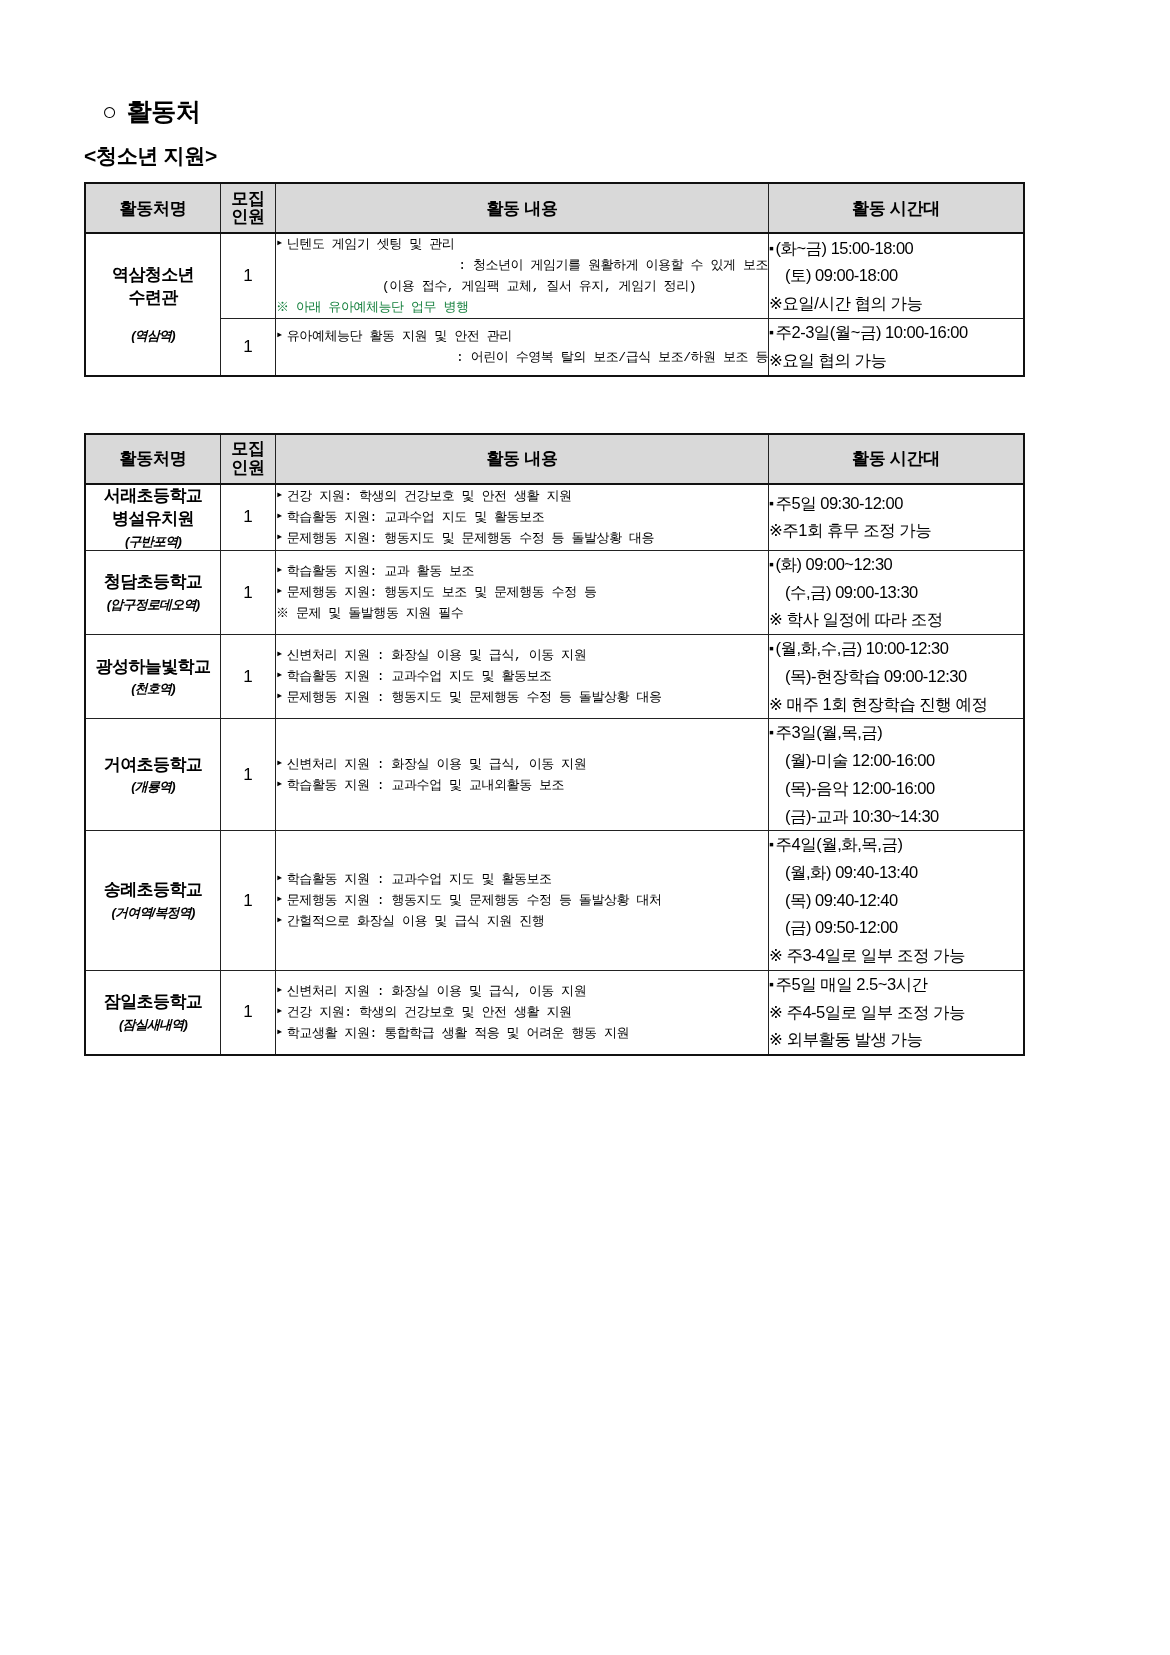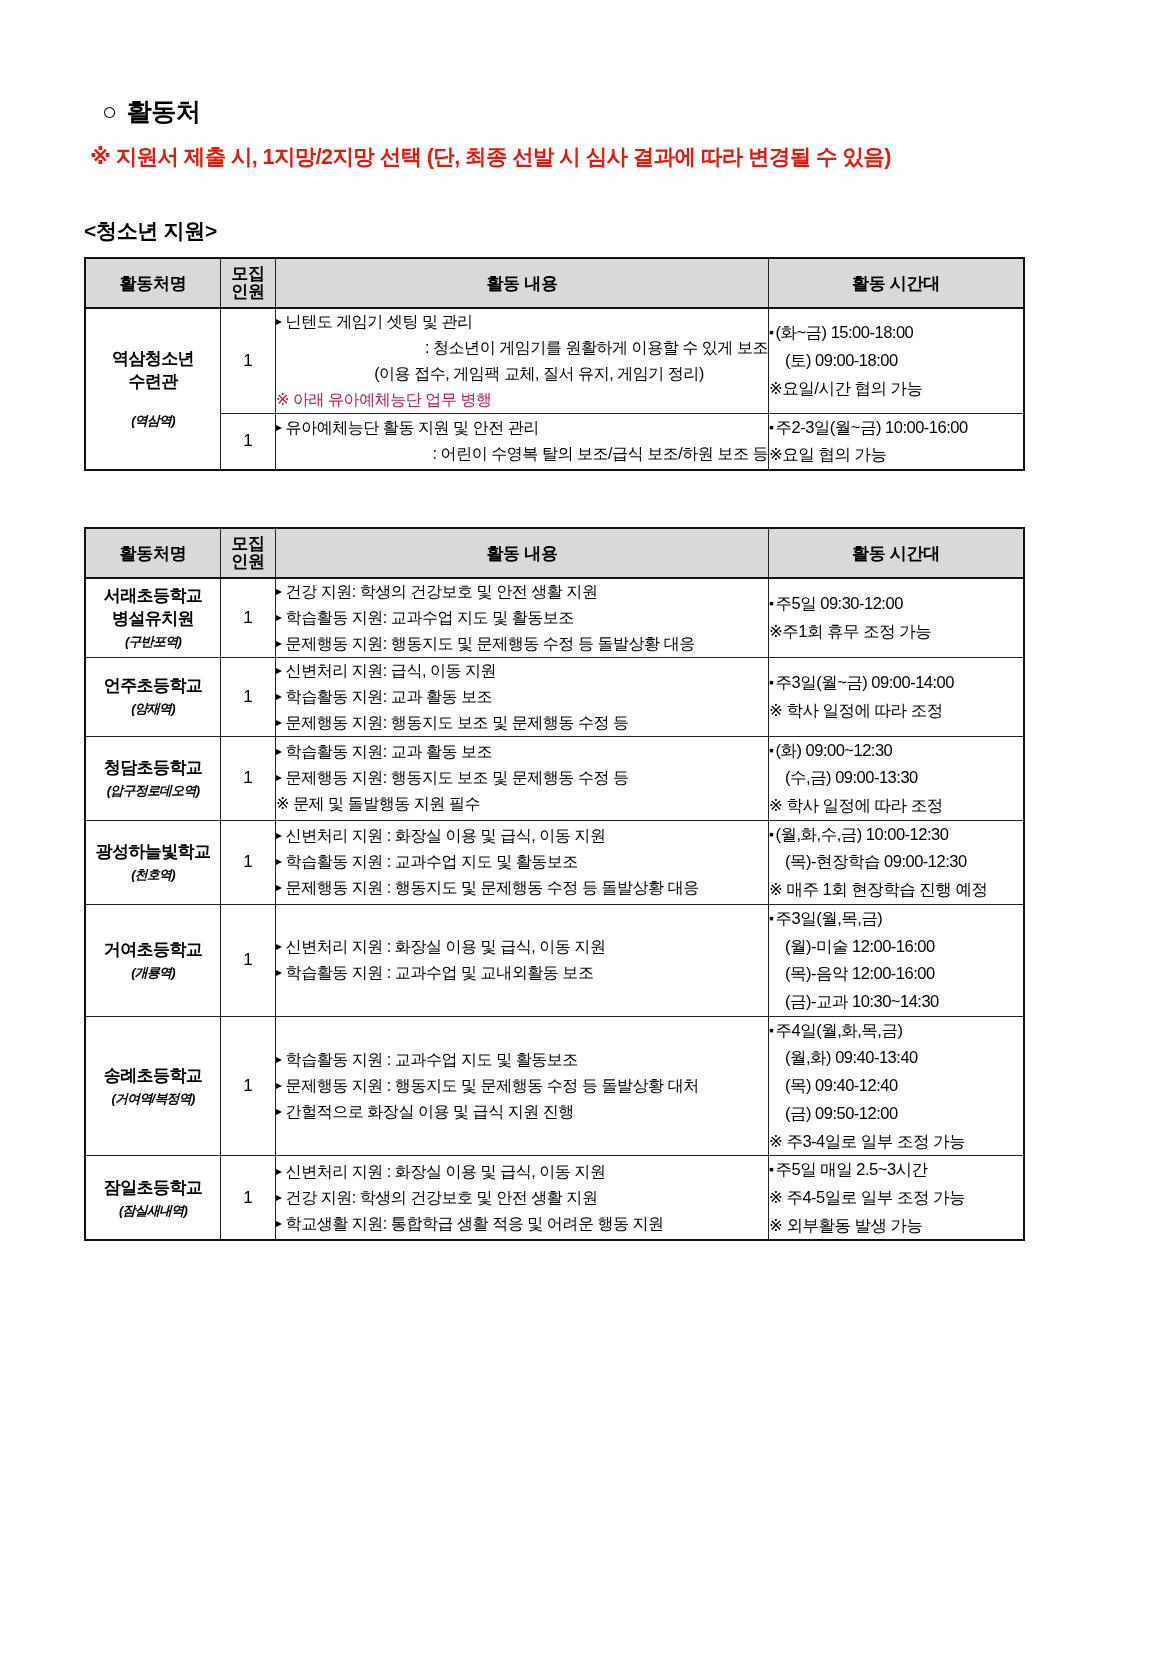--- a/index.html
+++ b/index.html
@@ -93,64 +93,64 @@
     letter-spacing: -0.8px;
     margin-top: 2px;
   }
   td.place .station.spaced { margin-top: 18px; }
 
   td.count {
     text-align: center;
     font-size: 17px;
   }
   td.desc {
-    font-size: 16px;
+    font-size: 13px;
     line-height: 1.62;
     padding: 10px 8px 10px 16px;
     letter-spacing: -0.45px;
+    font-family: Liberation Mono, monospace;
   }
   td.time {
     font-size: 16.5px;
     line-height: 1.68;
     padding: 10px 6px 10px 12px;
     letter-spacing: -0.5px;
     white-space: nowrap;
   }
 
   .li { display: block; white-space: nowrap; }
   .li.bullet::before {
     content: "\25B8";
     font-size: 12px;
     vertical-align: 2px;
     margin-right: 4px;
   }
   .li.indent1 { padding-left: 16px; text-align: right; }
   .li.indent2 { padding-left: 34px; text-align: center; }
-  .li.red { color: #be185d; }
+  .li.red { color: #15803d; }
   .li.sq::before {
     content: "\25AA";
     font-size: 14px;
     margin-right: 2px;
     vertical-align: 1px;
   }
   .li.pad { padding-left: 16px; }
 
   .gap-after-table { height: 56px; }
   .tbl-wrap { margin-left: 0; }
 </style>
 </head>
 <body>
 
 <div class="page">
 
   <h1 class="section-heading">
     <span class="circle-mark">○</span><span>활동처</span>
   </h1>
 
-  <p class="notice-line">※ 지원서 제출 시, 1지망/2지망 선택 (단, 최종 선발 시 심사 결과에 따라 변경될 수 있음)</p>
 
   <h2 class="table-label">&lt;청소년 지원&gt;</h2>
 
   <div class="tbl-wrap">
     <table class="grid">
       <thead>
         <tr>
           <th class="c-name">활동처명</th>
           <th class="c-count">
             <span>모집</span><br>
@@ -219,33 +219,20 @@
               <span class="li bullet">건강 지원: 학생의 건강보호 및 안전 생활 지원</span>
               <span class="li bullet">학습활동 지원: 교과수업 지도 및 활동보조</span>
               <span class="li bullet">문제행동 지원: 행동지도 및 문제행동 수정 등 돌발상황 대응</span>
             </td>
             <td class="time">
               <span class="li sq">주5일 09:30-12:00</span>
               <span class="li">※주1회 휴무 조정 가능</span>
             </td>
           </tr>
           <tr>
-            <td class="place"><span>언주초등학교</span><span class="station">(양재역)</span></td>
-            <td class="count">1</td>
-            <td class="desc">
-              <span class="li bullet">신변처리 지원: 급식, 이동 지원</span>
-              <span class="li bullet">학습활동 지원: 교과 활동 보조</span>
-              <span class="li bullet">문제행동 지원: 행동지도 보조 및 문제행동 수정 등</span>
-            </td>
-            <td class="time">
-              <span class="li sq">주3일(월~금) 09:00-14:00</span>
-              <span class="li">※ 학사 일정에 따라 조정</span>
-            </td>
-          </tr>
-          <tr>
             <td class="place"><span>청담초등학교</span><span class="station">(압구정로데오역)</span></td>
             <td class="count">1</td>
             <td class="desc">
               <span class="li bullet">학습활동 지원: 교과 활동 보조</span>
               <span class="li bullet">문제행동 지원: 행동지도 보조 및 문제행동 수정 등</span>
               <span class="li">※ 문제 및 돌발행동 지원 필수</span>
             </td>
             <td class="time">
               <span class="li sq">(화) 09:00~12:30</span>
               <span class="li pad">(수,금) 09:00-13:30</span>

